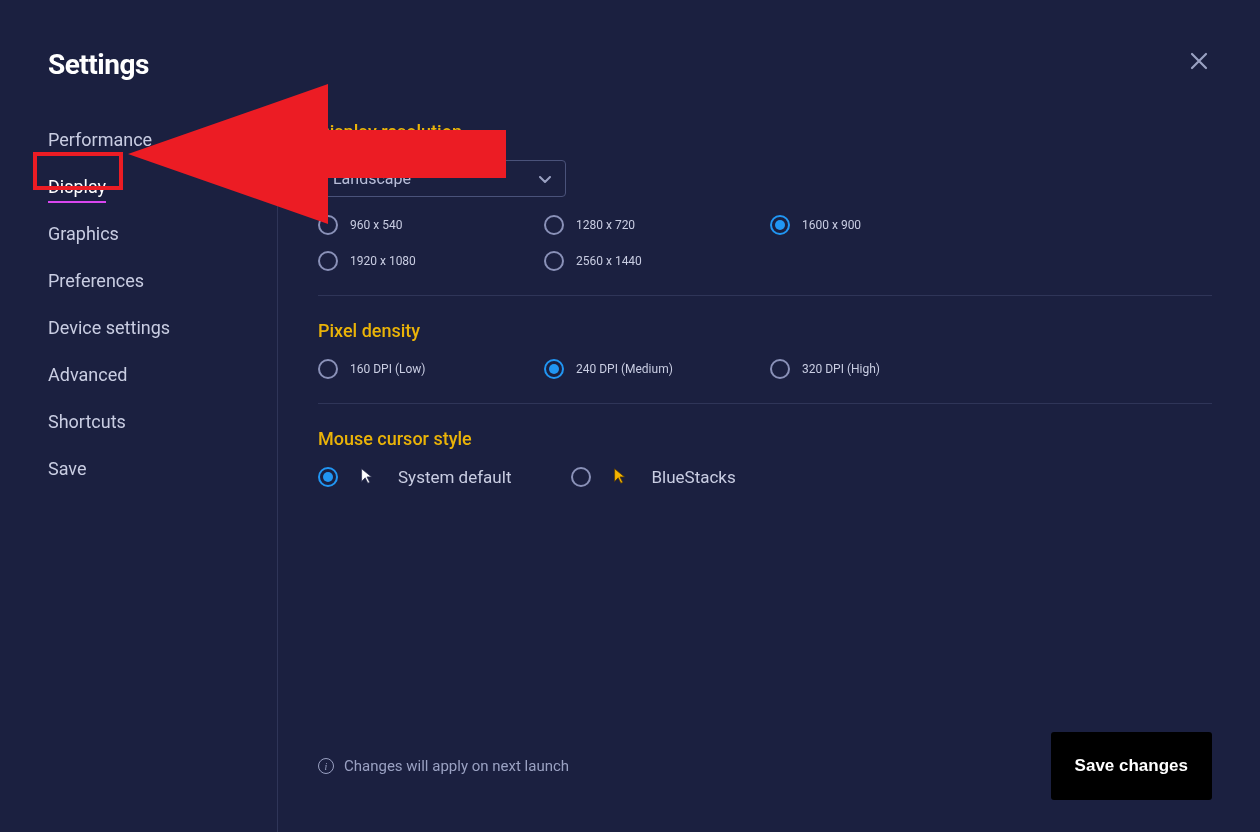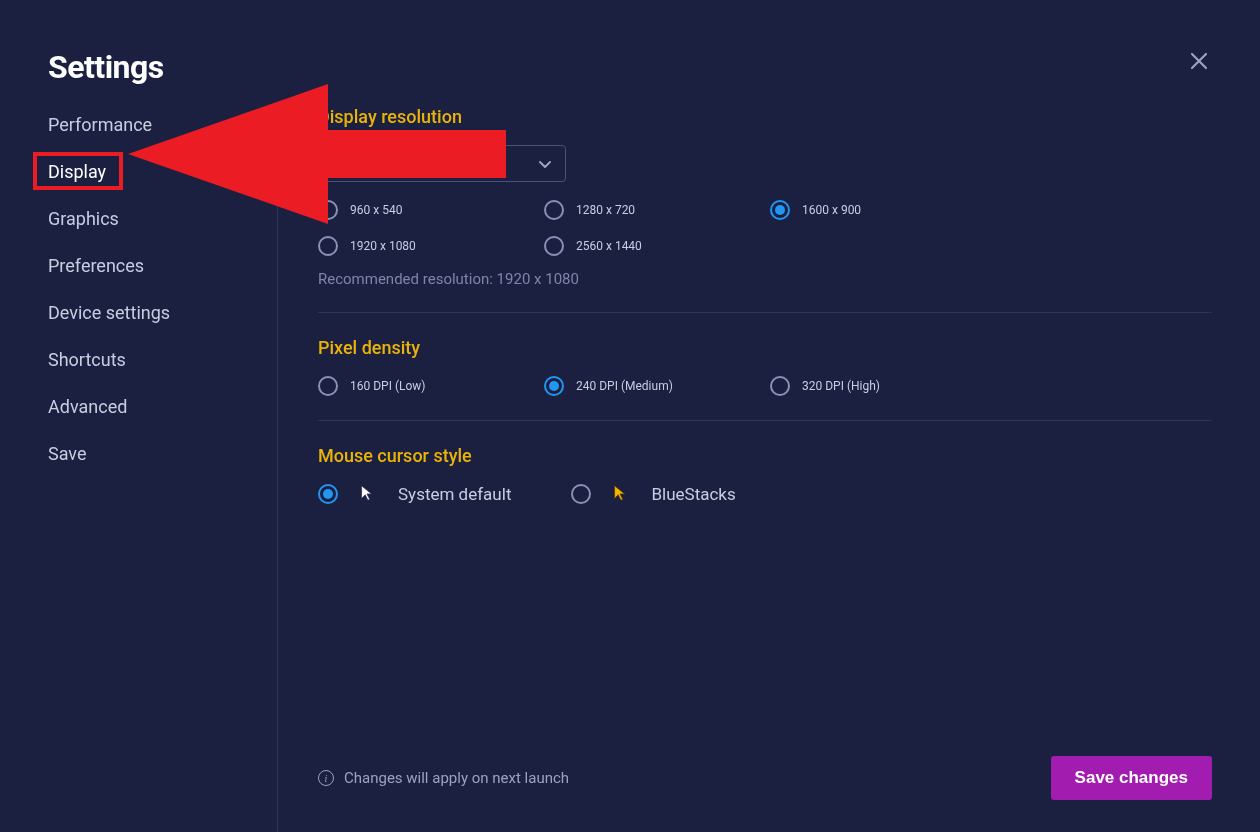--- a/index.html
+++ b/index.html
@@ -21,38 +21,38 @@
       display: flex;
       flex-direction: column;
       height: 100%;
     }
     .header-row {
       display: flex;
       justify-content: space-between;
       align-items: flex-start;
     }
     .page-title {
-      font-size: 32px;
+      font-size: 28px;
       font-weight: 700;
       color: #ffffff;
       letter-spacing: -0.5px;
     }
     .close-btn {
       color: #9aa1c2;
       font-size: 22px;
       cursor: pointer;
       padding: 4px;
       line-height: 1;
       background: none;
       border: none;
     }
     .body {
       display: flex;
       flex: 1;
-      margin-top: 20px;
+      margin-top: 40px;
       min-height: 0;
     }
     .sidebar {
       width: 230px;
       border-right: 1px solid #2f3558;
       padding-right: 20px;
     }
     .sidebar-item {
       font-size: 18px;
       color: #c9cde2;
@@ -183,27 +183,27 @@
       border: 1.5px solid #9aa1c2;
       border-radius: 50%;
       display: inline-flex;
       align-items: center;
       justify-content: center;
       font-size: 10px;
       font-style: italic;
       font-family: Georgia, serif;
     }
     .save-btn {
-      background: #a21caf;
+      background: #000000;
       color: #fff;
       border: none;
       border-radius: 3px;
       font-size: 17px;
       font-weight: 600;
-      padding: 12px 24px;
+      padding: 24px 24px;
       cursor: pointer;
     }
     
     .annot-box {
       position: absolute;
       border: 4px solid #ec1c24;
       pointer-events: none;
     }
     .annot-arrow {
       position: absolute;
@@ -225,22 +225,22 @@
     </button>
   </div>
 
   <div class="body">
     <nav class="sidebar">
       <div class="sidebar-item"><span>Performance</span></div>
       <div class="sidebar-item active"><span>Display</span></div>
       <div class="sidebar-item"><span>Graphics</span></div>
       <div class="sidebar-item"><span>Preferences</span></div>
       <div class="sidebar-item"><span>Device settings</span></div>
+      <div class="sidebar-item"><span>Advanced</span></div>
       <div class="sidebar-item"><span>Shortcuts</span></div>
-      <div class="sidebar-item"><span>Advanced</span></div>
       <div class="sidebar-item"><span>Save</span></div>
     </nav>
 
     <div class="main">
 
       <div class="section">
         <div class="section-title">Display resolution</div>
 
         <div class="select-box">
           <span>Landscape</span>
@@ -269,21 +269,20 @@
           <label class="radio-row">
             <span class="radio-outer"></span>
             <span>1920 x 1080</span>
           </label>
           <label class="radio-row">
             <span class="radio-outer"></span>
             <span>2560 x 1440</span>
           </label>
         </div>
 
-        <div class="hint">Recommended resolution: 1920 x 1080</div>
       </div>
 
       <div class="section">
         <div class="section-title">Pixel density</div>
         <div class="radio-grid">
           <label class="radio-row">
             <span class="radio-outer"></span>
             <span>160 DPI (Low)</span>
           </label>
           <label class="radio-row selected">

